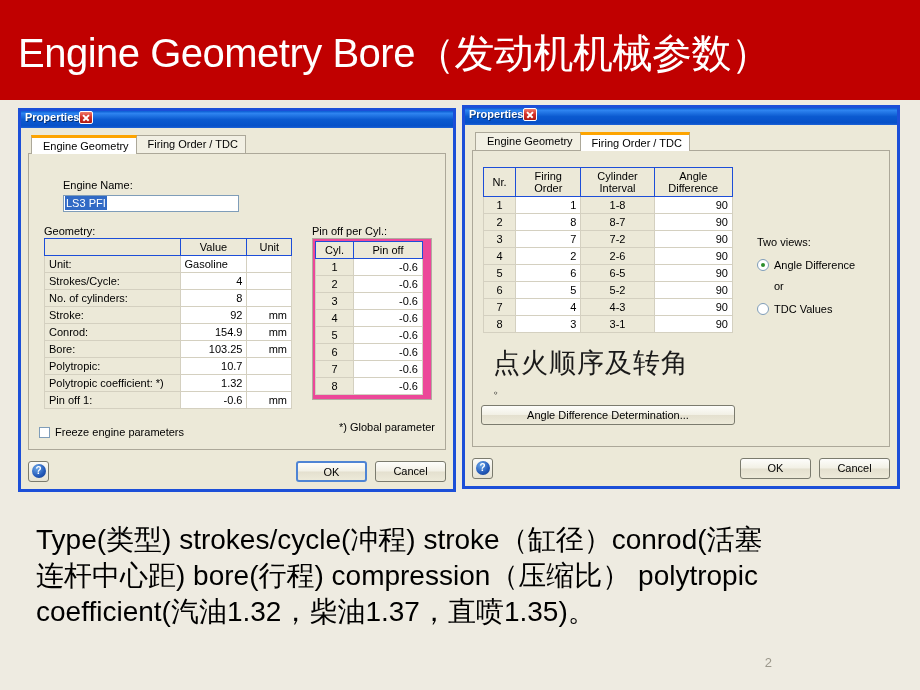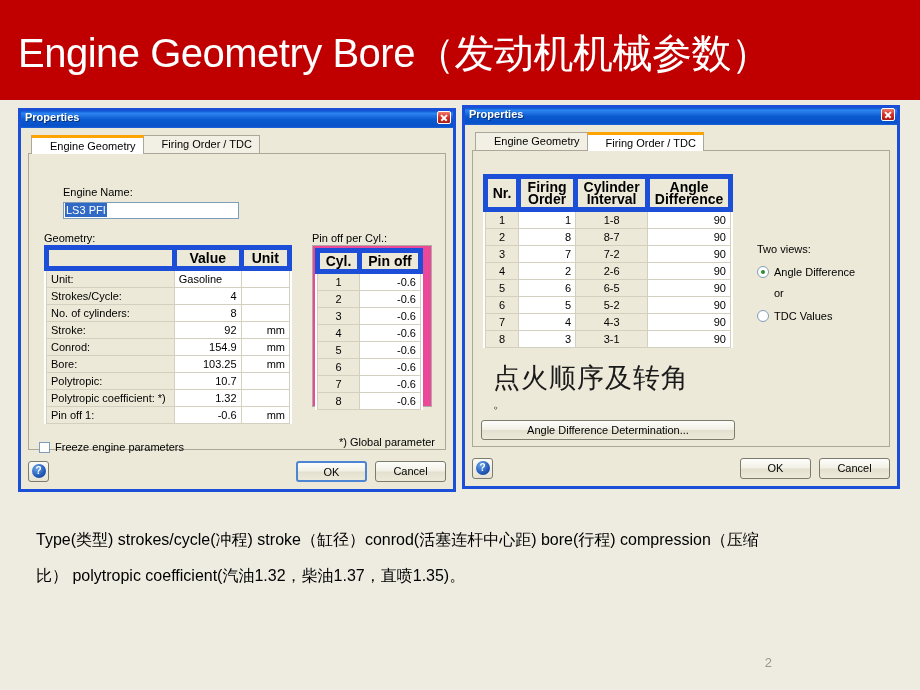--- a/index.html
+++ b/index.html
@@ -41,21 +41,21 @@
     box-sizing: border-box;
   }
   .dlg-left  { left: 18px;  top: 108px; width: 438px; height: 384px; }
   .dlg-right { left: 462px; top: 105px; width: 438px; height: 384px; }
 
   .titlebar {
     height: 17px;
     background: linear-gradient(to bottom, #0A5BD3 0%, #2E84F0 14%, #0B5AD0 50%, #0650C8 88%, #1E63D8 100%);
     display: flex;
     align-items: center;
-    justify-content: space-between;
+    justify-content: flex-start;
     padding: 0 2px 5px 4px;
     box-sizing: border-box;
   }
   .titlebar-text {
     color: #FFFFFF;
     font-size: 11px;
     font-weight: bold;
     text-shadow: 1px 1px 0 rgba(0,0,0,0.45);
     line-height: 17px;
     white-space: nowrap;
@@ -92,21 +92,21 @@
     position: relative;
     height: 20px;
     display: flex;
     align-items: flex-end;
     padding-left: 3px;
     box-sizing: border-box;
   }
   .tab {
     font-size: 11px;
     color: #000000;
-    padding: 2px 7px 3px 18px;
+    padding: 2px 7px 3px 11px;
     border: 1px solid #ACA899;
     border-bottom: none;
     background: #ECE9D8;
     position: relative;
     cursor: pointer;
     line-height: 13px;
     white-space: nowrap;
     margin-right: -1px;
   }
   .tab.active {
@@ -120,21 +120,21 @@
   .tab.inactive {
     background: #F2F0E4;
     margin-top: 2px;
   }
   .tabpanel {
     position: relative;
     border: 1px solid #ACA899;
     background: #ECE9D8;
     height: calc(100% - 20px - 32px);
     box-sizing: border-box;
-    padding: 23px 10px;
+    padding: 16px 10px;
     z-index: 1;
     margin-top: -1px;
   }
 
   
   .lbl {
     font-size: 11px;
     color: #000000;
     line-height: 14px;
   }
@@ -167,23 +167,23 @@
 
   
   table.grid {
     border-collapse: collapse;
     font-size: 11px;
     background: #FFFFFF;
     border: 1px solid #B0ABA0;
   }
   table.grid th {
     background: #ECE9D8;
-    border: 5px solid #1d4ed8;
-    font-weight: bold;
-    font-size: 14px;
+    border: 1px solid #1d4ed8;
+    font-weight: normal;
+    font-size: 11px;
     color: #000000;
     padding: 2px 4px;
     text-align: center;
     line-height: 12px;
   }
   table.grid td {
     border: 1px solid #D4D0C0;
     padding: 1px 4px;
     height: 14px;
     line-height: 13px;
@@ -321,21 +321,21 @@
     padding-top: 68px;
     width: 140px;
   }
 
   
   .caption {
     position: absolute;
     left: 36px;
     top: 522px;
     width: 740px;
-    font-size: 16px;
+    font-size: 28px;
     color: #000000;
     line-height: 36px;
   }
   .page-num {
     position: absolute;
     right: 148px;
     bottom: 20px;
     font-size: 13px;
     color: #9B978B;
   }

